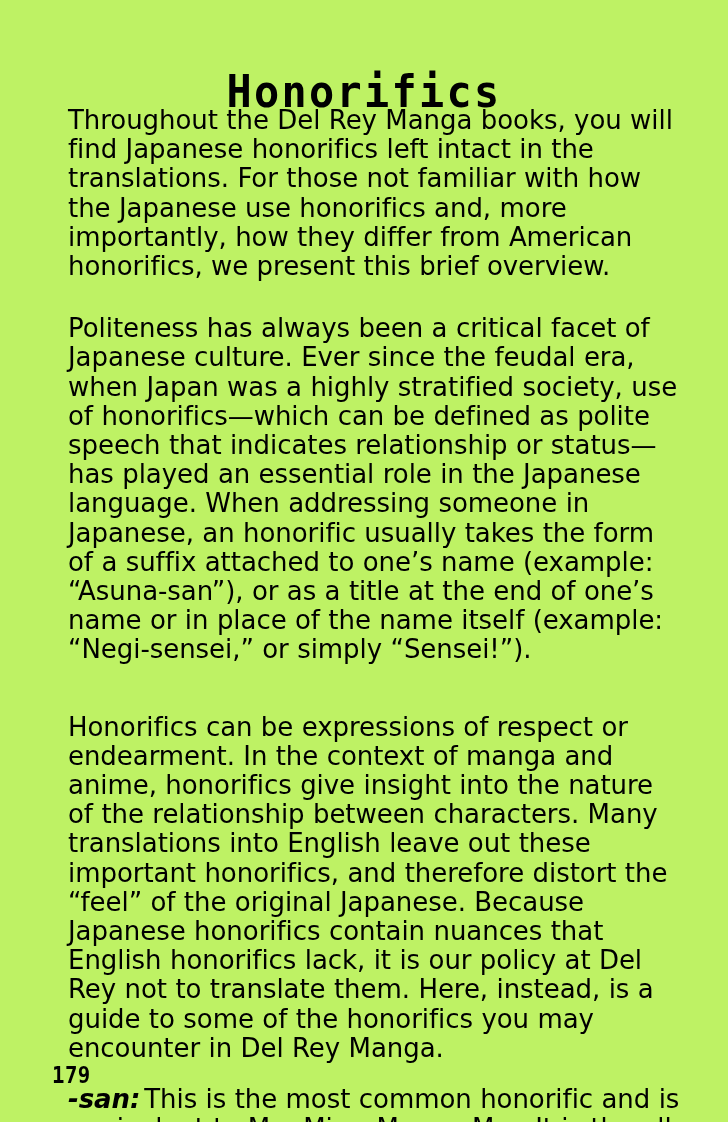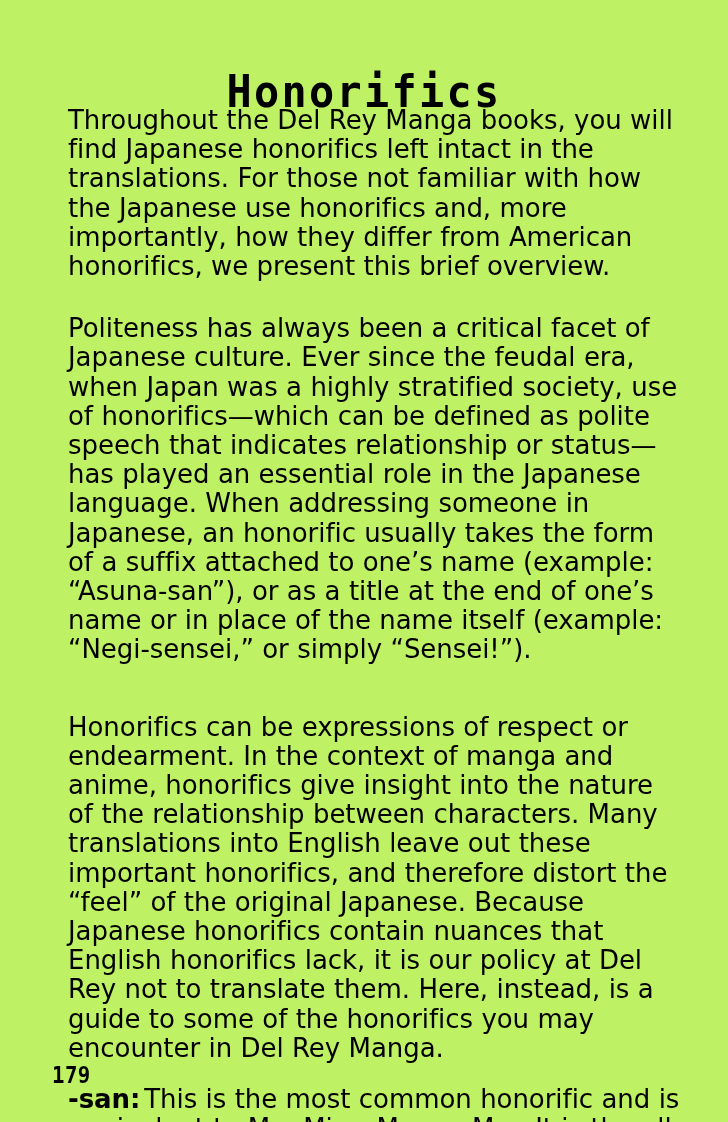--- a/index.html
+++ b/index.html
@@ -63,20 +63,21 @@
   
   .para.intro-1 { margin-bottom: 33px; }
   .para.intro-2 { margin-bottom: 48px; }
   .para.intro-3 { margin-bottom: 22px; }
   .para.def-1   { margin-bottom: 31px; }
   .para.def-2   { margin-bottom: 31px; }
   .para.def-3   { margin-bottom: 0; }
 
   .term {
     font-weight: 700;
+    font-style: italic;
     letter-spacing: -0.1px;
     text-align: right;
   }
 
   .term-gap {
     display: inline-block;
     width: 4px;
   }
 
   

